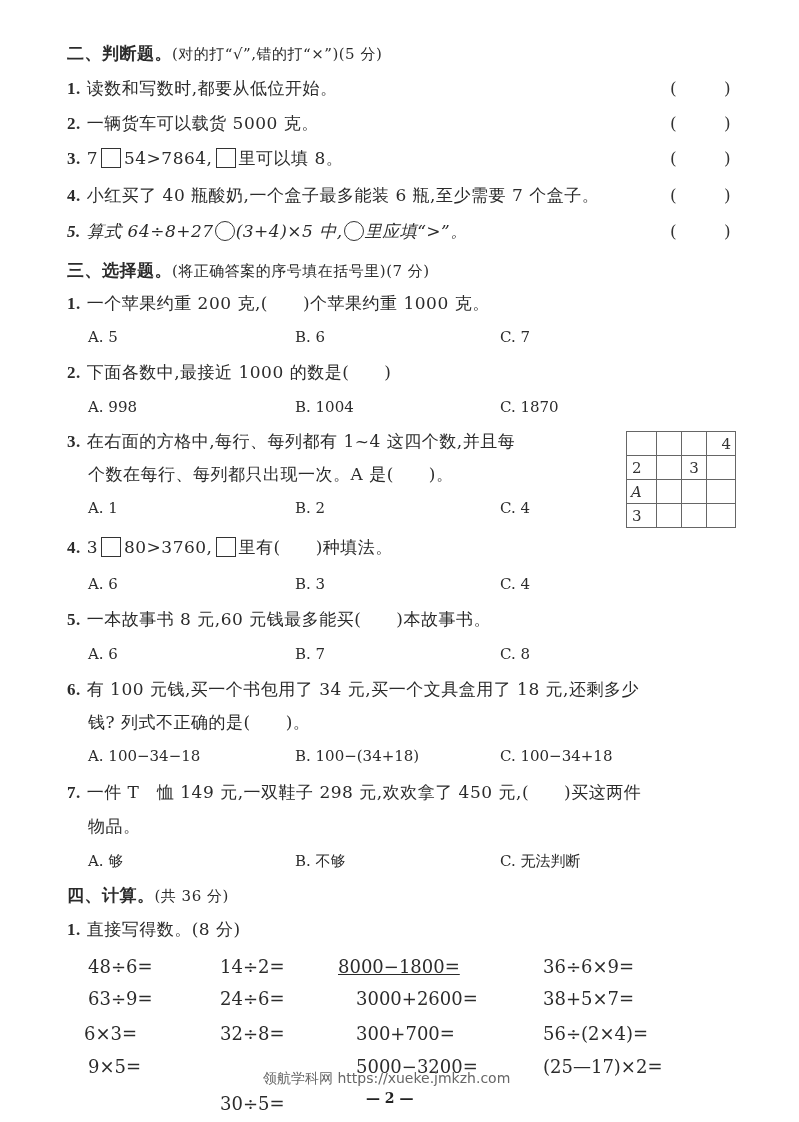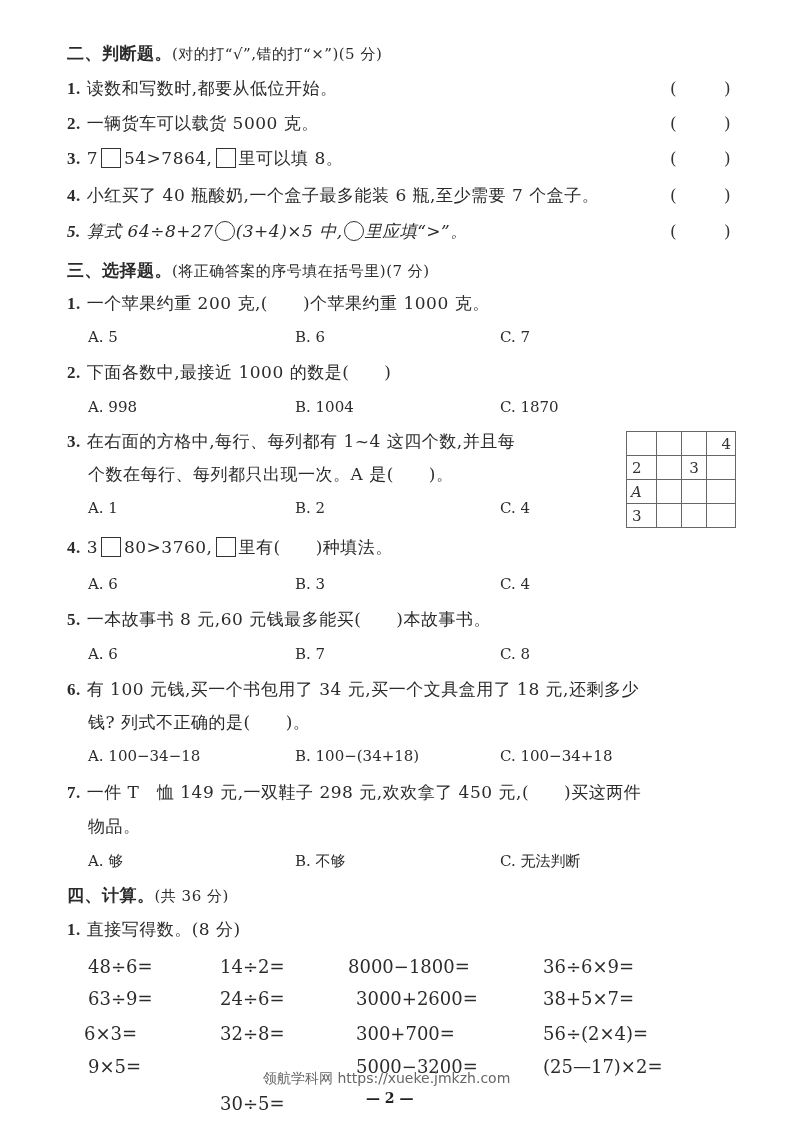--- a/index.html
+++ b/index.html
@@ -207,21 +207,21 @@
 <div class="line section" style="top:884px;">
   <span>四、计算。</span><span class="note">(共 36 分)</span>
 </div>
 <div class="line" style="top:918px;">
   <span class="num">1.</span>
   <span>直接写得数。(8 分)</span>
 </div>
 
 <div class="calc" style="left:88px;top:956px;">48÷6=</div>
 <div class="calc" style="left:220px;top:956px;">14÷2=</div>
-<div class="calc" style="left:348px;top:956px;">8000−1800=</div>
+<div class="calc" style="left:338px;top:956px;text-decoration:underline;">8000−1800=</div>
 <div class="calc" style="left:543px;top:956px;">36÷6×9=</div>
 
 <div class="calc" style="left:88px;top:988px;">63÷9=</div>
 <div class="calc" style="left:220px;top:988px;">24÷6=</div>
 <div class="calc" style="left:356px;top:988px;">3000+2600=</div>
 <div class="calc" style="left:543px;top:988px;">38+5×7=</div>
 
 <div class="calc" style="left:84px;top:1023px;">6×3=</div>
 <div class="calc" style="left:220px;top:1023px;">32÷8=</div>
 <div class="calc" style="left:356px;top:1023px;">300+700=</div>

